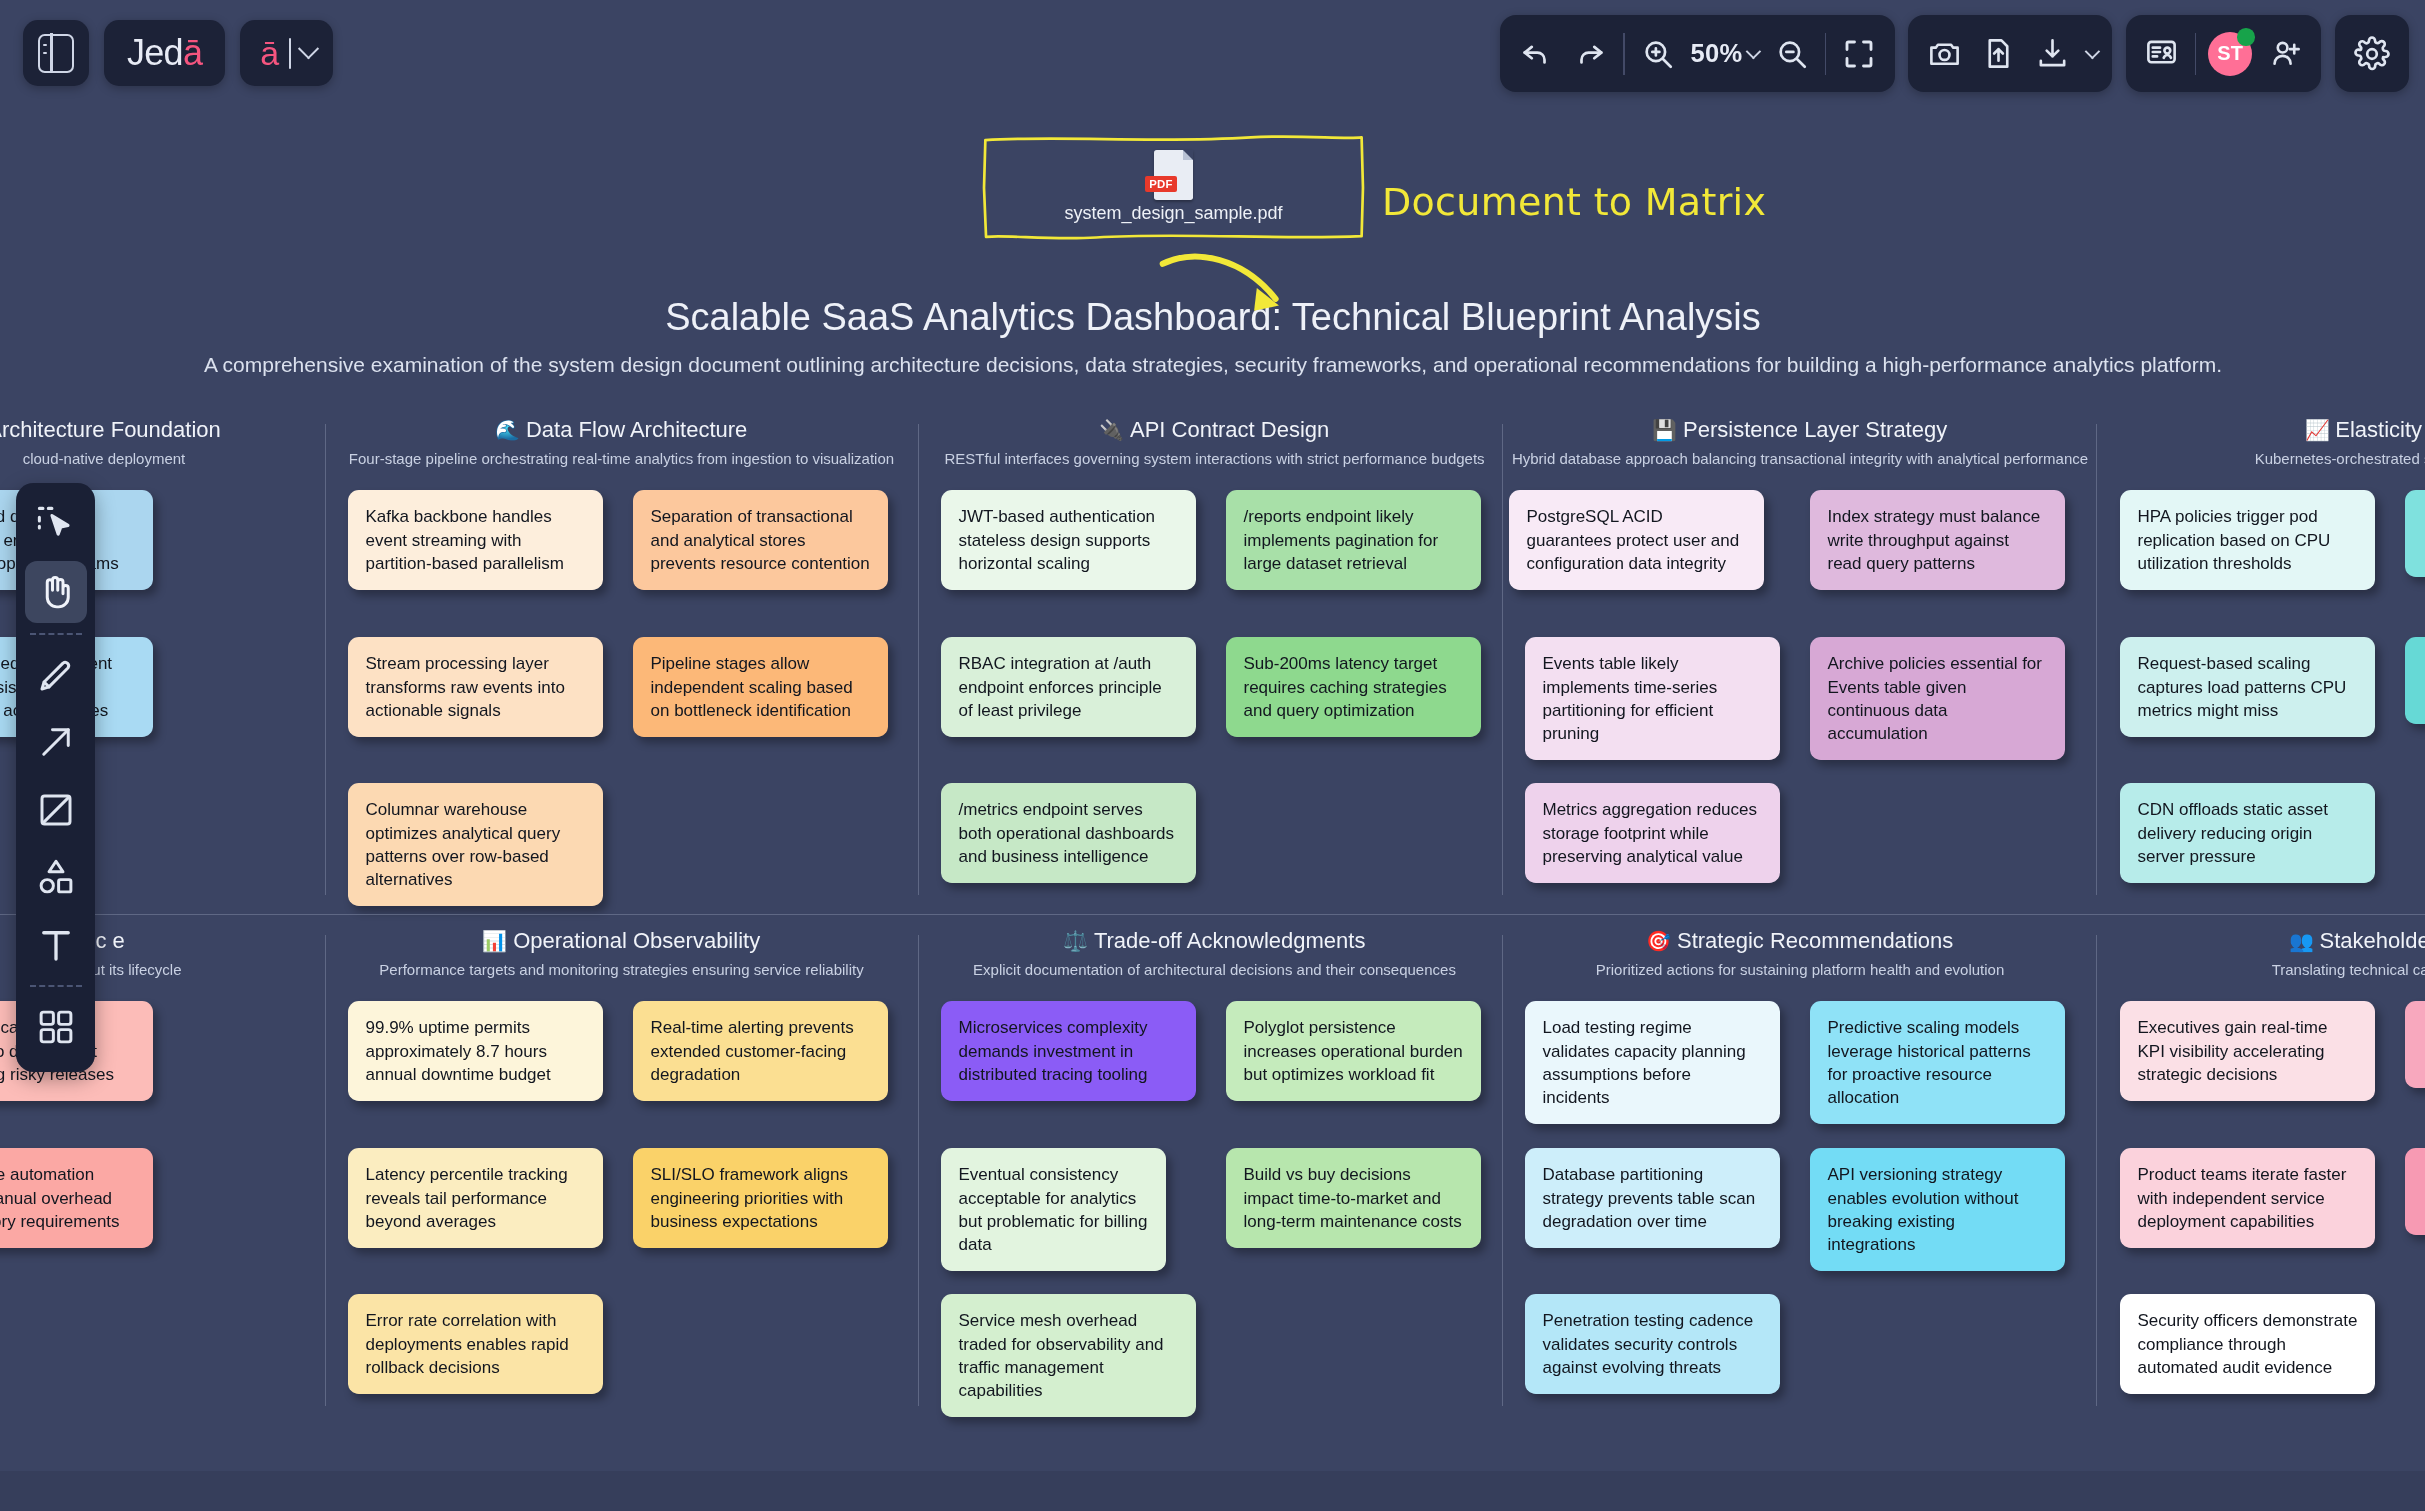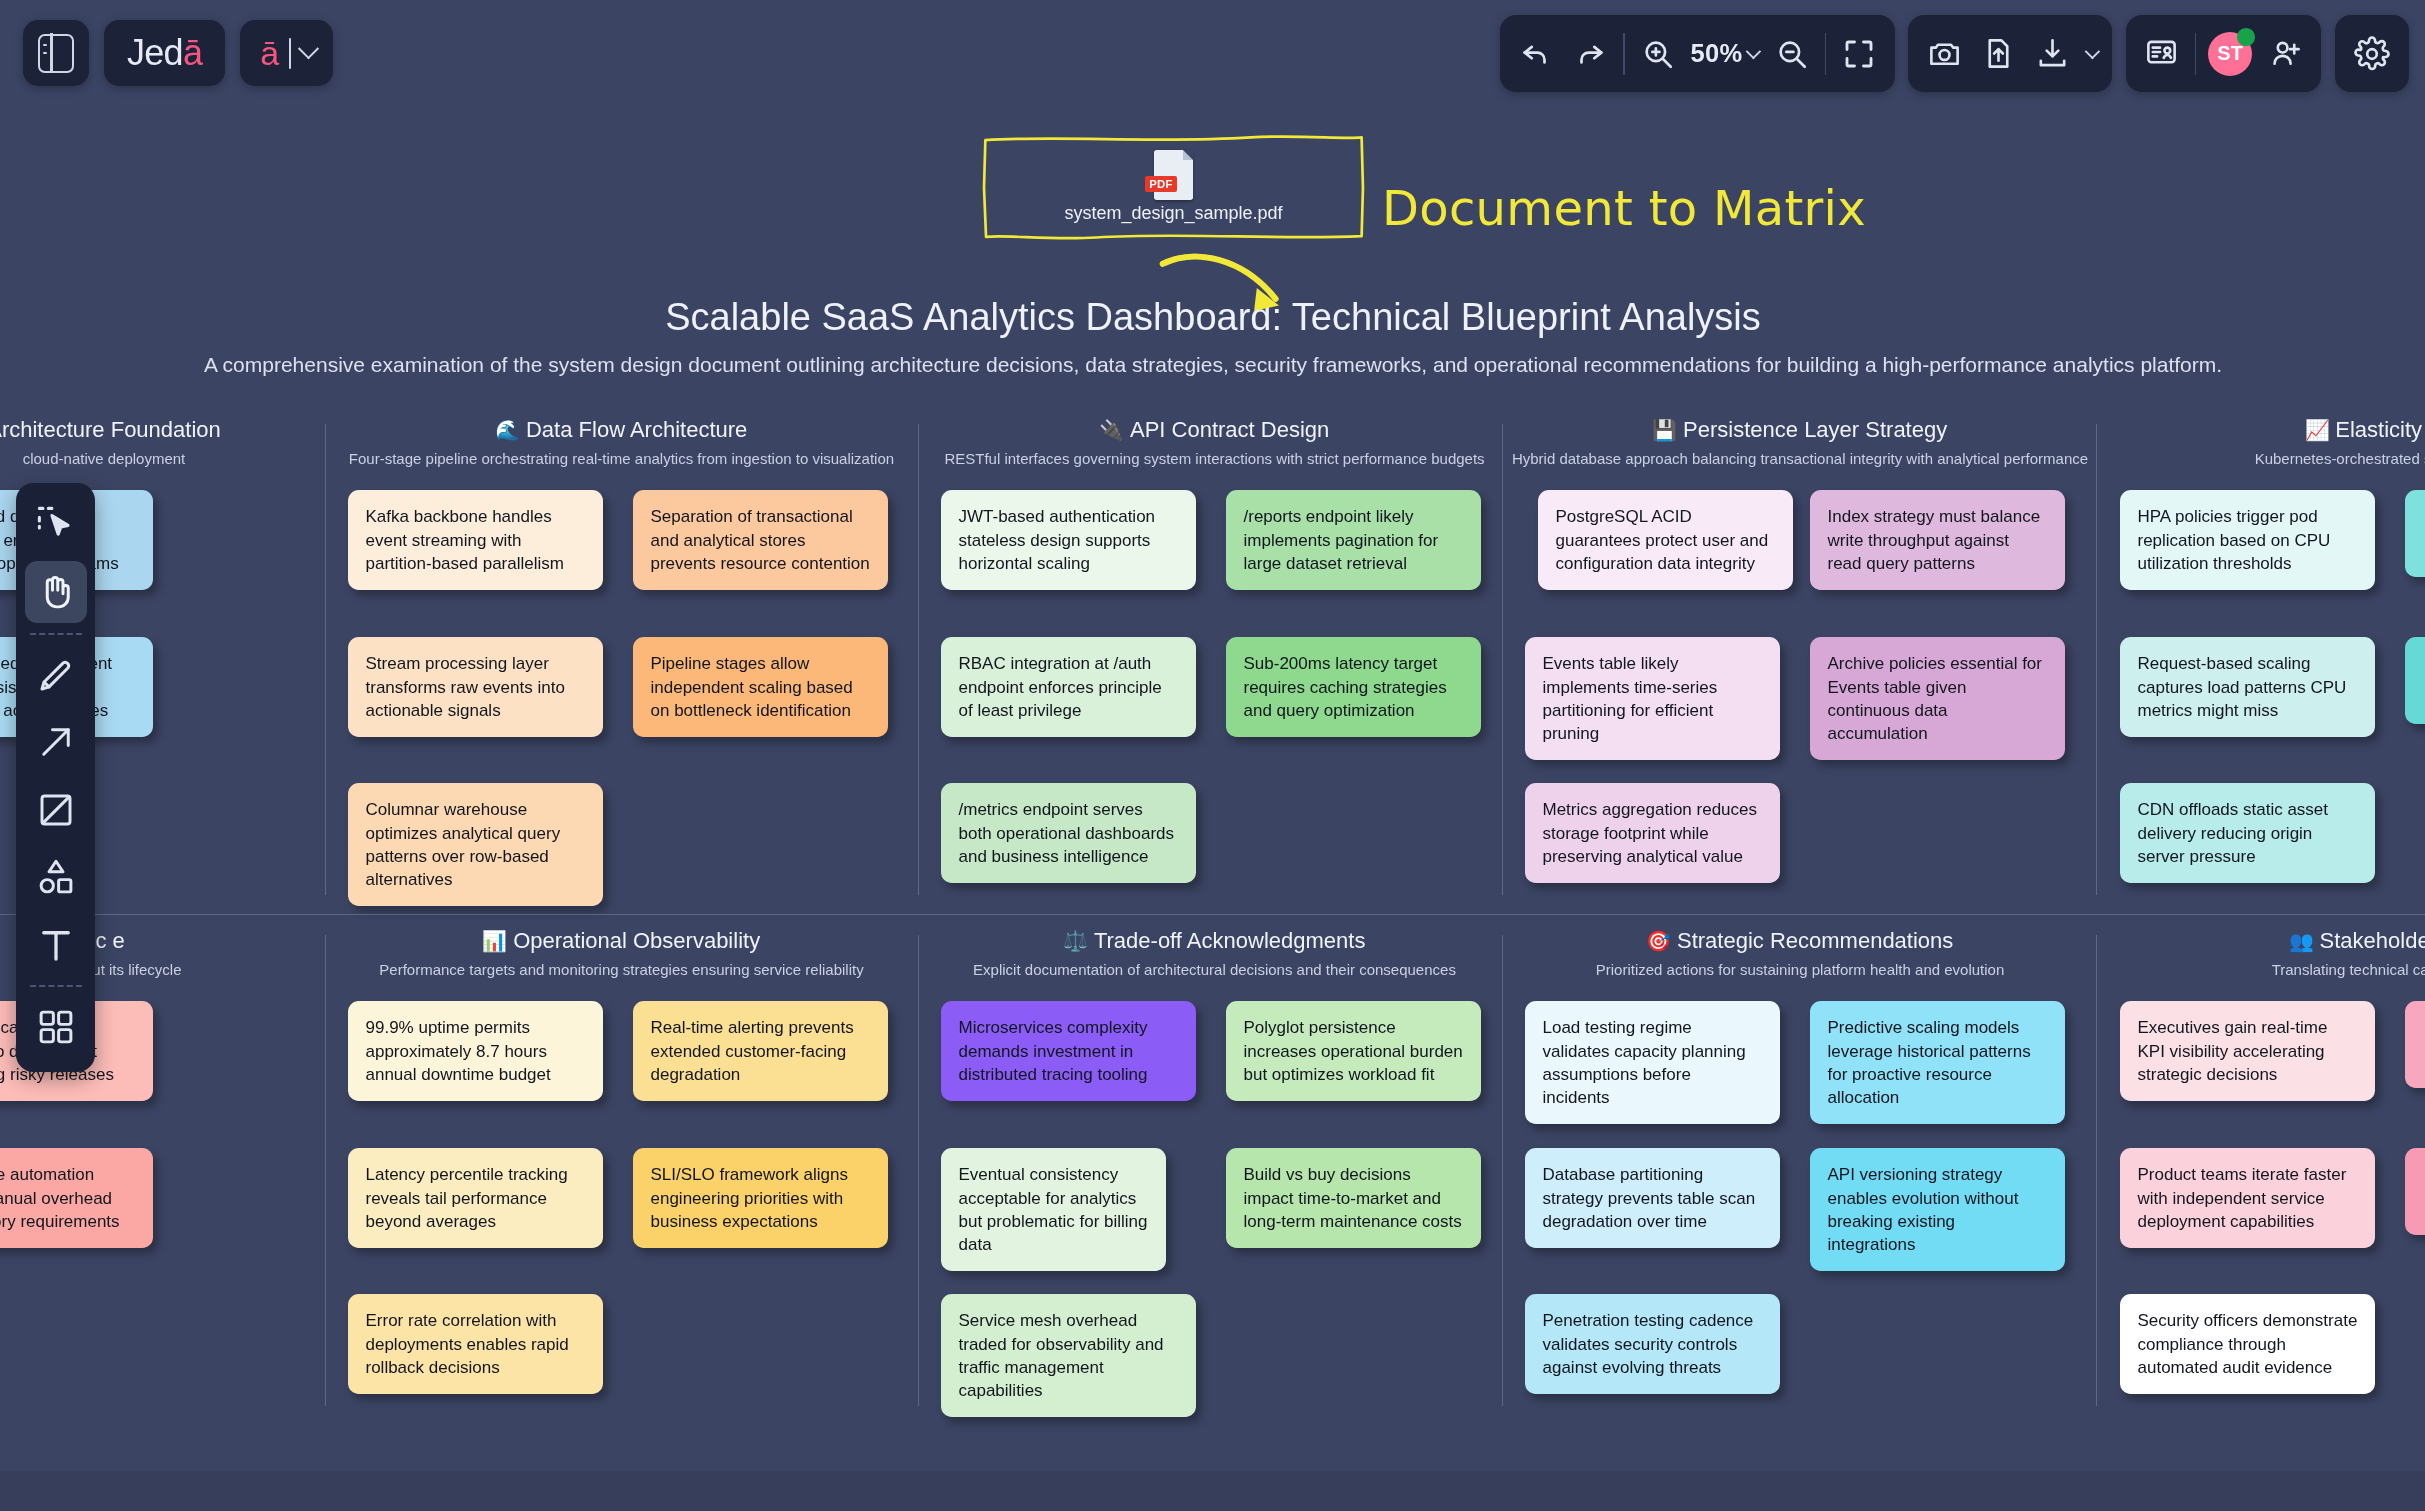--- a/index.html
+++ b/index.html
@@ -61,21 +61,21 @@
     position: absolute; left: 982px; top: 134px; width: 383px; height: 106px;
     z-index: 20;
   }
   .pdfbox .frame { position: absolute; inset: 0; }
   .pdf-inner { position: absolute; inset: 0; display:flex; flex-direction: column; align-items: center; justify-content: center; gap: 2.7px; }
   .pdf-glyph { width: 39px; height: 50px; background: #e9edf4; border-radius: 2.7px; position: relative; box-shadow: 0 1.3px 2.7px rgba(0,0,0,.3); }
   .pdf-glyph:before { content:""; position:absolute; right:0; top:0; border-width: 0 10.8px 10.8px 0; border-style: solid; border-color: #b9c2d4 #3b4463; }
   .pdf-badge { position: absolute; left: -9.4px; bottom: 8px; background: #e8392b; color: #fff; font-size: 11.4px; font-weight: bold; padding: 2px 4.7px; border-radius: 2px; letter-spacing: 0.2px; }
   .pdf-name { font-size: 18px; color: #eef1f7; }
   .annot-text {
-    position: absolute; left: 1382px; top: 180px; font-size: 48px; color: #f2e838;
+    position: absolute; left: 1382px; top: 180px; font-size: 38px; color: #f2e838;
     font-family: "DejaVu Sans", sans-serif; letter-spacing: 0.3px; z-index: 20;
   }
 
   
   .doc-title { position: absolute; top: 296px; left: 0; width: 2426px; text-align: center; font-size: 38px; color: #eef1f8; font-weight: 400; }
   .doc-sub { position: absolute; top: 353px; left: 0; width: 2426px; text-align: center; font-size: 21px; color: #dbe1ee; font-weight: 400; }
 
   
   .matrix { position: absolute; top: 417px; left: 0; width: 2426px; height: 1022px; }
   .vline { position: absolute; top: 0; width: 1.3px; background: #7d86a3; opacity: .55; }
@@ -324,21 +324,21 @@
         <div class="card" style="background: rgb(142, 217, 142); width: 255px; left: 304px; top: 147px;">Sub-200ms latency target requires caching strategies and query optimization</div>
         <div class="card" style="background: rgb(198, 232, 198); width: 255px; left: 19px; top: 293px;">/metrics endpoint serves both operational dashboards and business intelligence</div>
       </div>
     </div>
     <div class="col" style="left: 1506px; top: 0px; width: 588px;">
       <div class="col-head">
         <div class="col-title"><span class="emoji">💾</span><span>Persistence Layer Strategy</span></div>
         <div class="col-desc">Hybrid database approach balancing transactional integrity with analytical performance</div>
       </div>
       <div class="cards" style="height: 417px;">
-        <div class="card" style="background: rgb(248, 234, 246); width: 255px; left: 32px; top: 0px;">PostgreSQL ACID guarantees protect user and configuration data integrity</div>
+        <div class="card" style="background: rgb(248, 234, 246); width: 255px; left: 3px; top: 0px;">PostgreSQL ACID guarantees protect user and configuration data integrity</div>
         <div class="card" style="background: rgb(223, 185, 221); width: 255px; left: 304px; top: 0px;">Index strategy must balance write throughput against read query patterns</div>
         <div class="card" style="background: rgb(243, 223, 241); width: 255px; left: 19px; top: 147px;">Events table likely implements time-series partitioning for efficient pruning</div>
         <div class="card" style="background: rgb(215, 168, 213); width: 255px; left: 304px; top: 147px;">Archive policies essential for Events table given continuous data accumulation</div>
         <div class="card" style="background: rgb(238, 210, 236); width: 255px; left: 19px; top: 293px;">Metrics aggregation reduces storage footprint while preserving analytical value</div>
       </div>
     </div>
     <div class="col" style="left: 2101px; top: 0px; width: 585px;">
       <div class="col-head">
         <div class="col-title"><span class="emoji">📈</span><span>Elasticity Mech</span></div>
         <div class="col-desc">Kubernetes-orchestrated scaling respondi</div>

